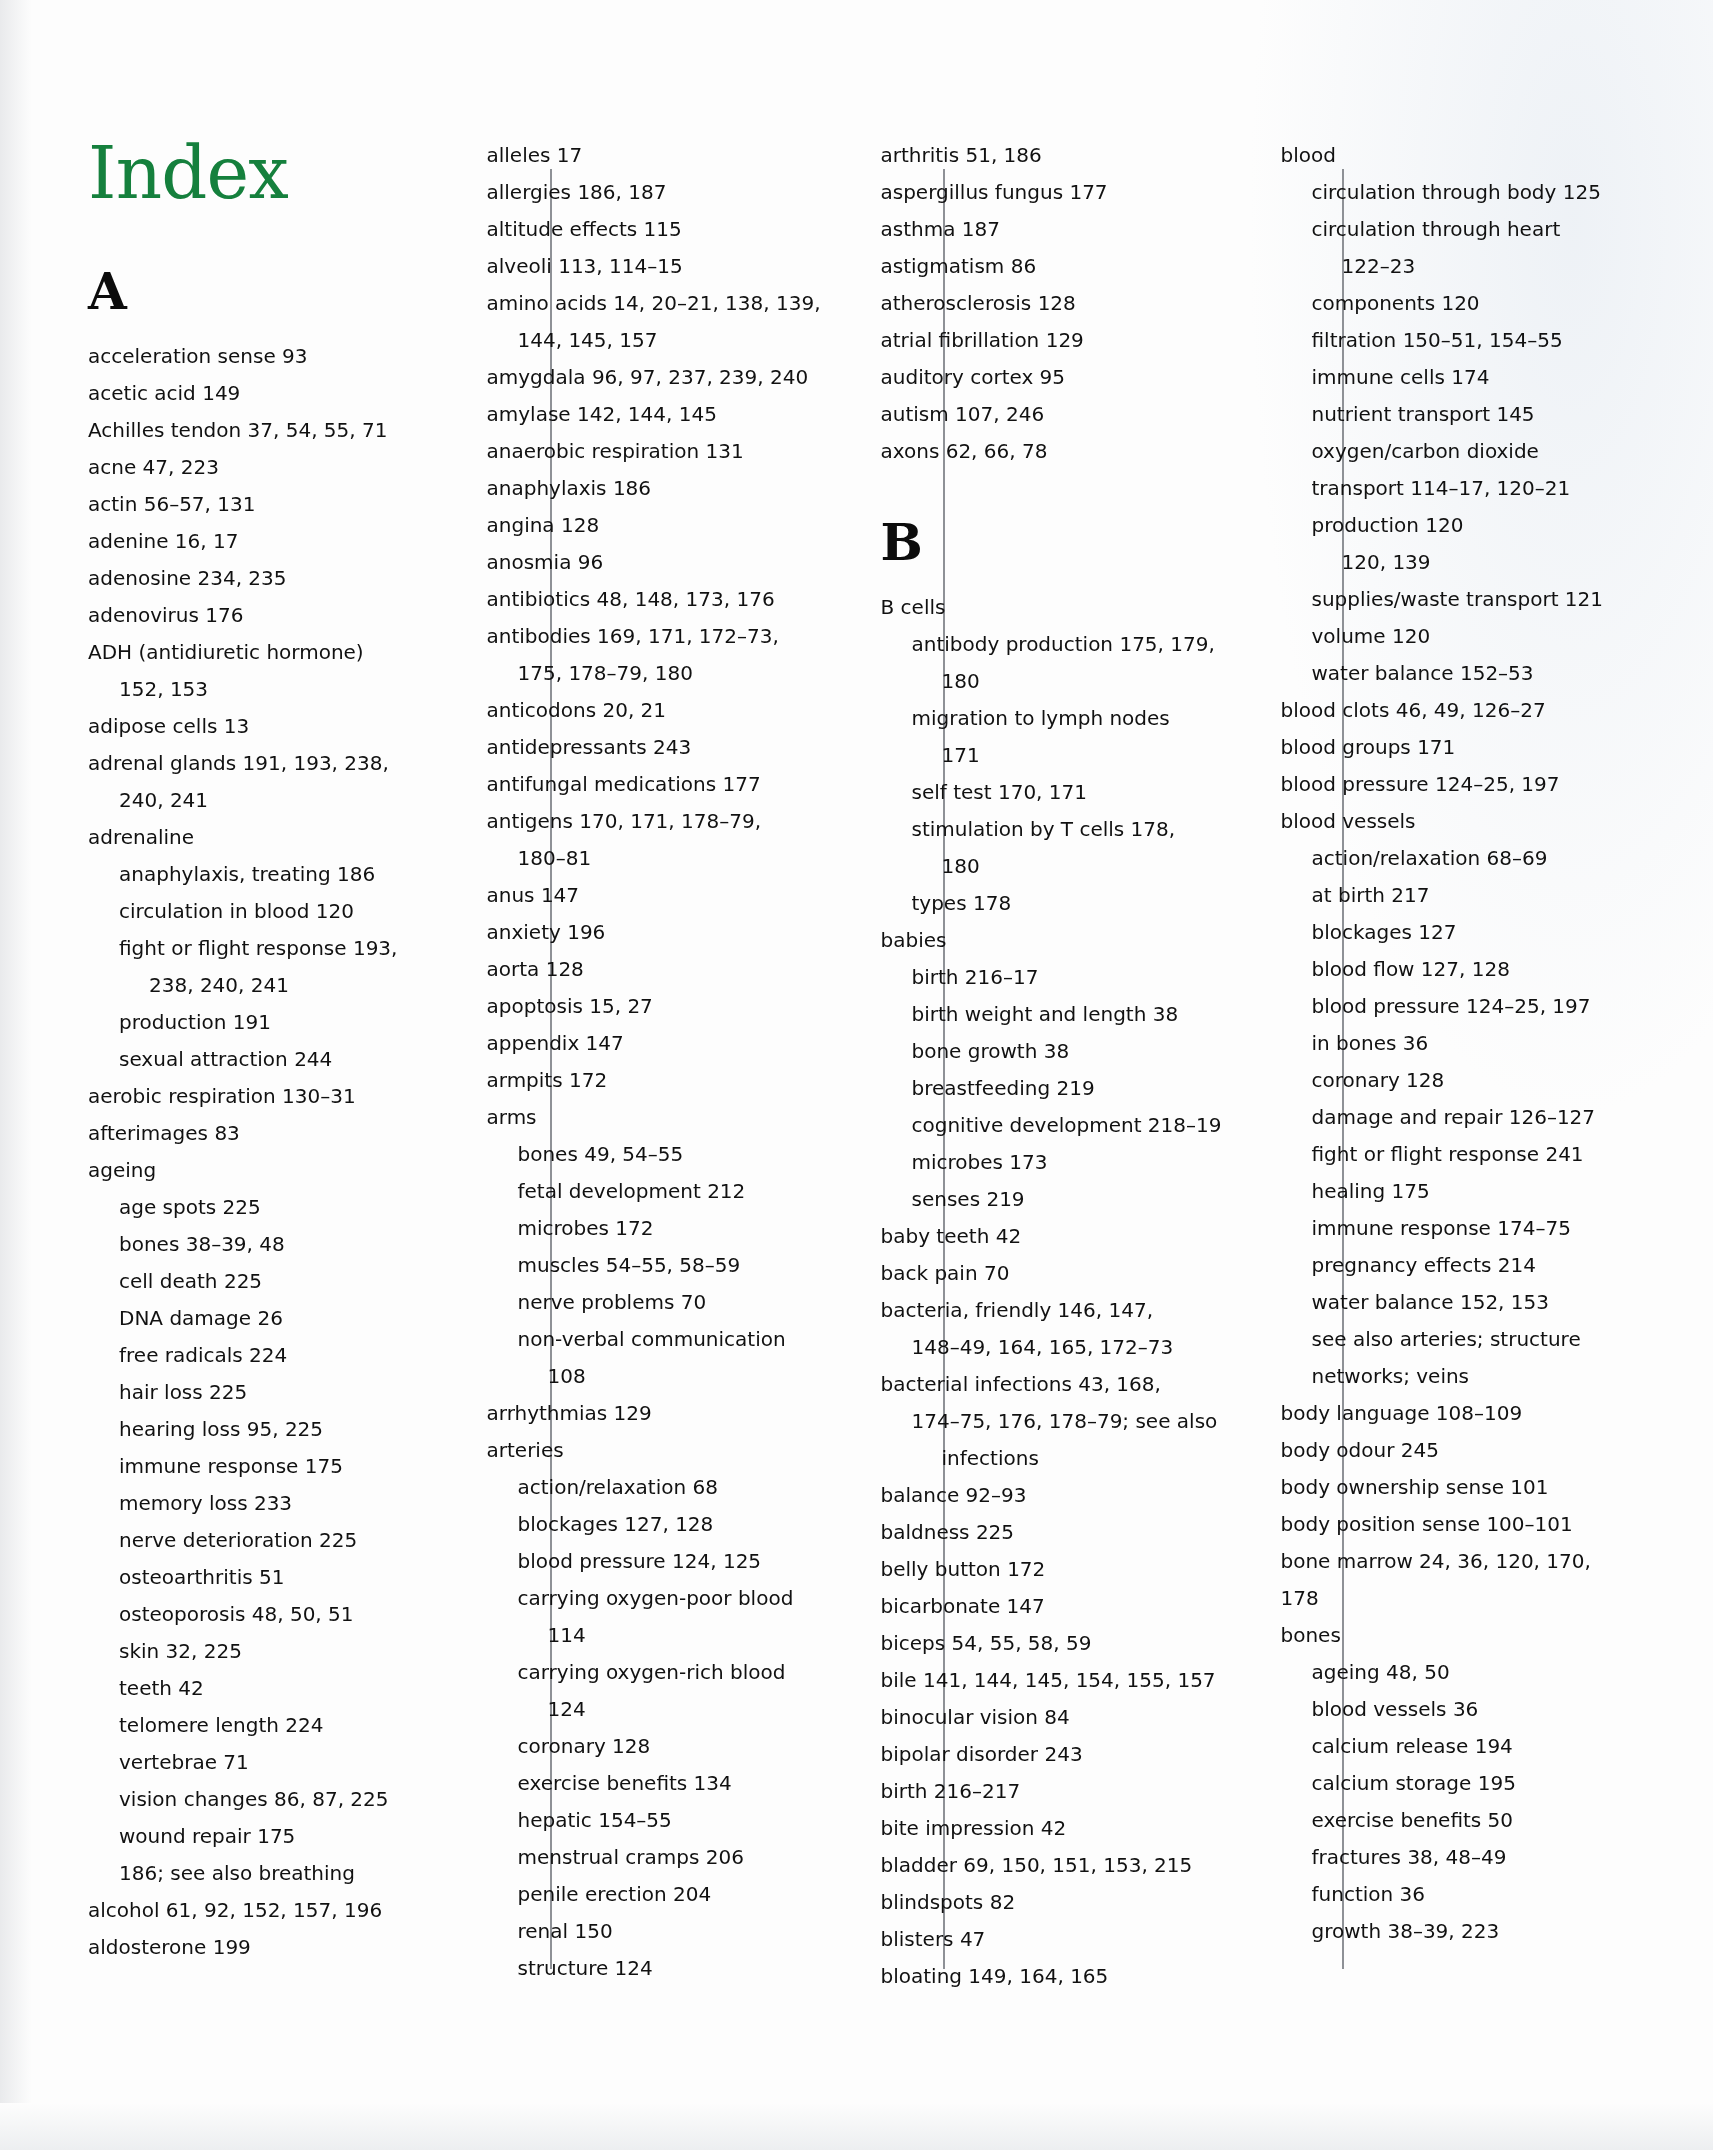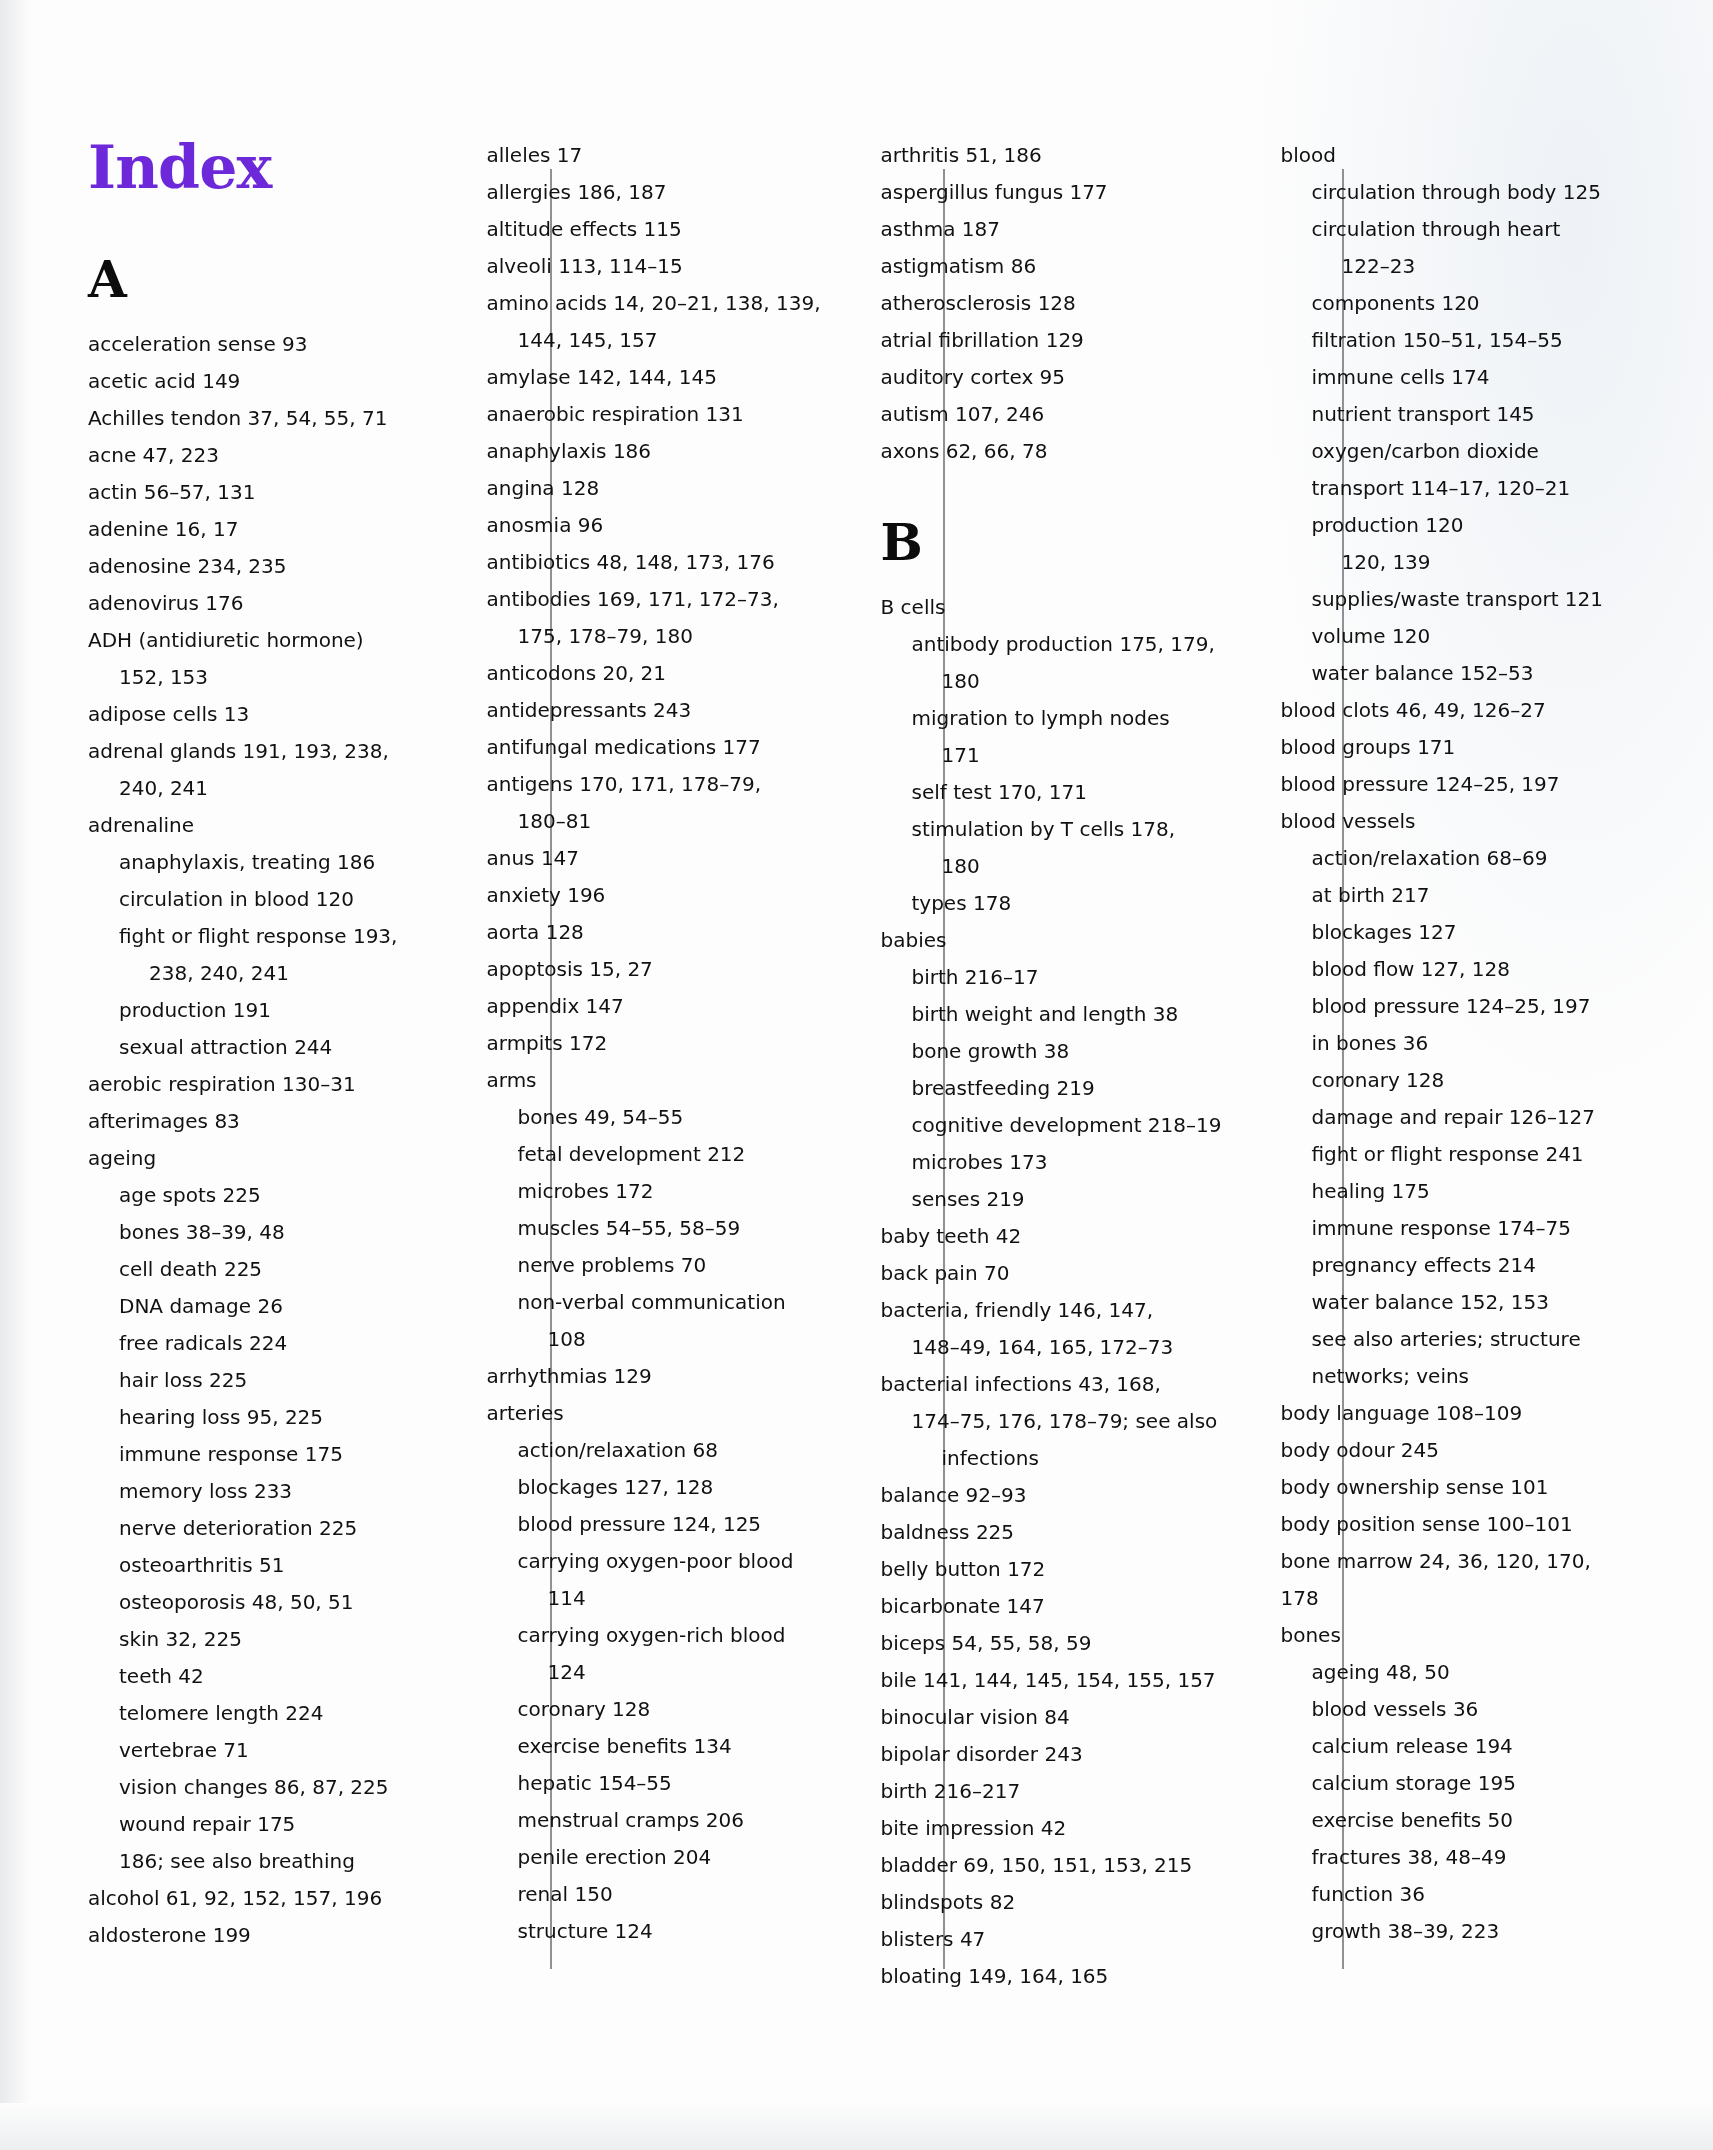--- a/index.html
+++ b/index.html
@@ -67,26 +67,26 @@
     width: 1.6px;
     height: 1800px;
     background: #8e9196;
   }
   .rule-1 { left: 462px; }
   .rule-2 { left: 855px; }
   .rule-3 { left: 1254px; }
 
   h1.index-title {
     font-family: "DejaVu Serif", serif;
-    font-weight: bold;
-    font-size: 60px;
+    font-weight: normal;
+    font-size: 72px;
     line-height: 1;
     letter-spacing: -0.8px;
     margin: 0 0 58px 0;
-    color: #6d28d9;
+    color: #15803d;
   }
   .letter-head {
     font-family: "DejaVu Serif", serif;
     font-weight: bold;
     font-size: 50px;
     line-height: 1;
     margin: 0 0 21px 0;
     color: #0c0c0c;
   }
   .col-3 .letter-head { margin-top: 48px; }
@@ -179,20 +179,21 @@
     </div>
 
     <div class="col col-2">
       <ul class="entries" id="list-c2">
           <li class="">alleles  17</li>
           <li class="">allergies  186, 187</li>
           <li class="">altitude effects  115</li>
           <li class="">alveoli  113, 114–15</li>
           <li class="">amino acids  14, 20–21, 138, 139,</li>
           <li class="sub">144, 145, 157</li>
+          <li class="">amygdala  96, 97, 237, 239, 240</li>
           <li class="">amylase  142, 144, 145</li>
           <li class="">anaerobic respiration  131</li>
           <li class="">anaphylaxis  186</li>
           <li class="">angina  128</li>
           <li class="">anosmia  96</li>
           <li class="">antibiotics  48, 148, 173, 176</li>
           <li class="">antibodies  169, 171, 172–73,</li>
           <li class="sub">175, 178–79, 180</li>
           <li class="">anticodons  20, 21</li>
           <li class="">antidepressants  243</li>

